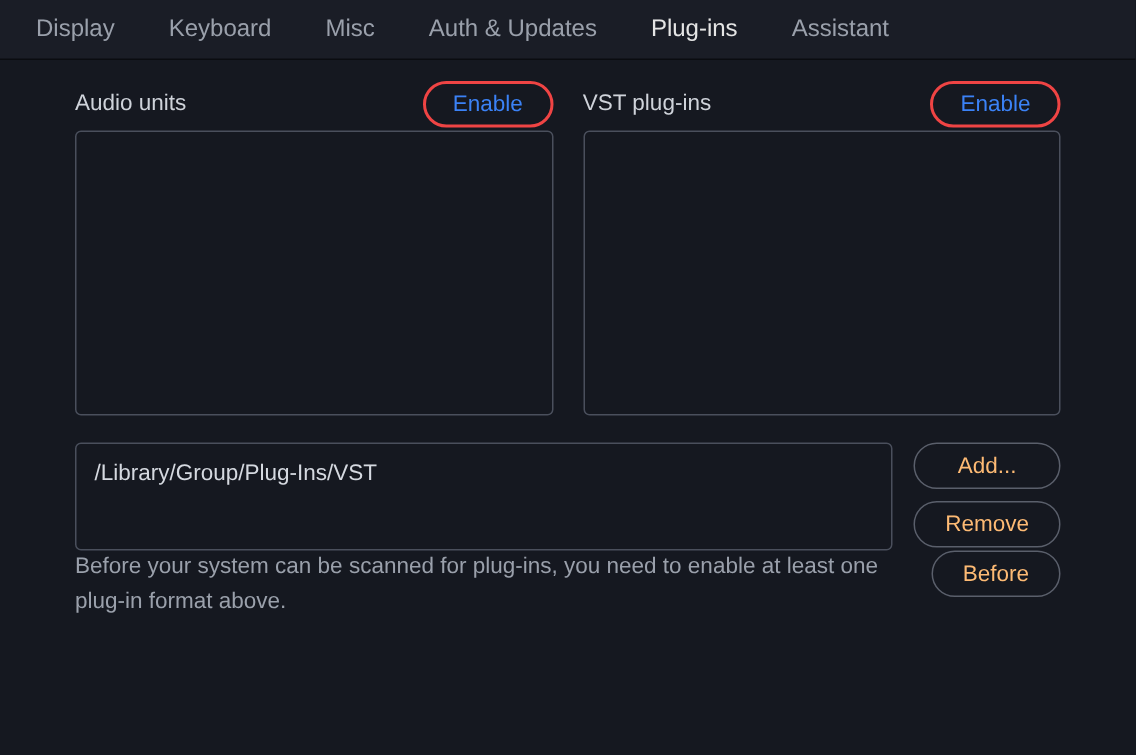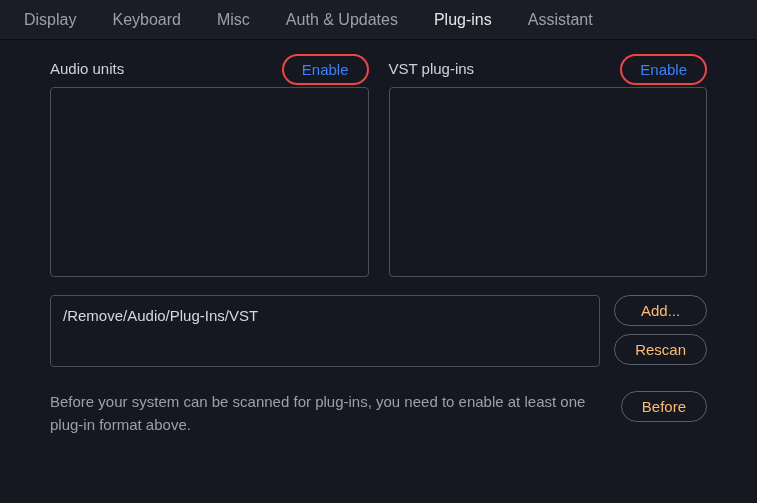--- a/index.html
+++ b/index.html
@@ -122,21 +122,21 @@
   }
   .checkbox svg { width: 13px; height: 13px; stroke: #222; stroke-width: 3; fill: none; }
   .checkbox-label {
     color: #e2e5ea;
     font-size: 15px;
   }
   .hint-row {
     display: flex;
     gap: 14px;
     align-items: flex-start;
-    margin-top: 24px;
+    margin-top: 0;
   }
   .hint-text {
     flex: 1;
     color: #9aa0ab;
     font-size: 15px;
     line-height: 1.5;
   }
 </style>
 </head>
 <body>
@@ -161,25 +161,25 @@
     <div class="col">
       <span class="section-label">VST plug-ins</span>
       <button class="enable-btn">Enable</button>
       <div class="listbox"></div>
     </div>
   </div>
 
   <div class="folders-section">
     <div class="folders-row">
       <div class="folders-box">
-        <div class="folder-item">/Remove/Audio/Plug-Ins/VST</div>
+        <div class="folder-item">/Library/Group/Plug-Ins/VST</div>
       </div>
       <div class="side-buttons">
         <button class="pill-btn">Add...</button>
-        <button class="pill-btn">Rescan</button>
+        <button class="pill-btn">Remove</button>
       </div>
     </div>
   </div>
 
 
   <div class="hint-row">
     <div class="hint-text">Before your system can be scanned for plug-ins, you need to enable at least one plug-in format above.</div>
     <button class="pill-btn">Before</button>
   </div>
 

